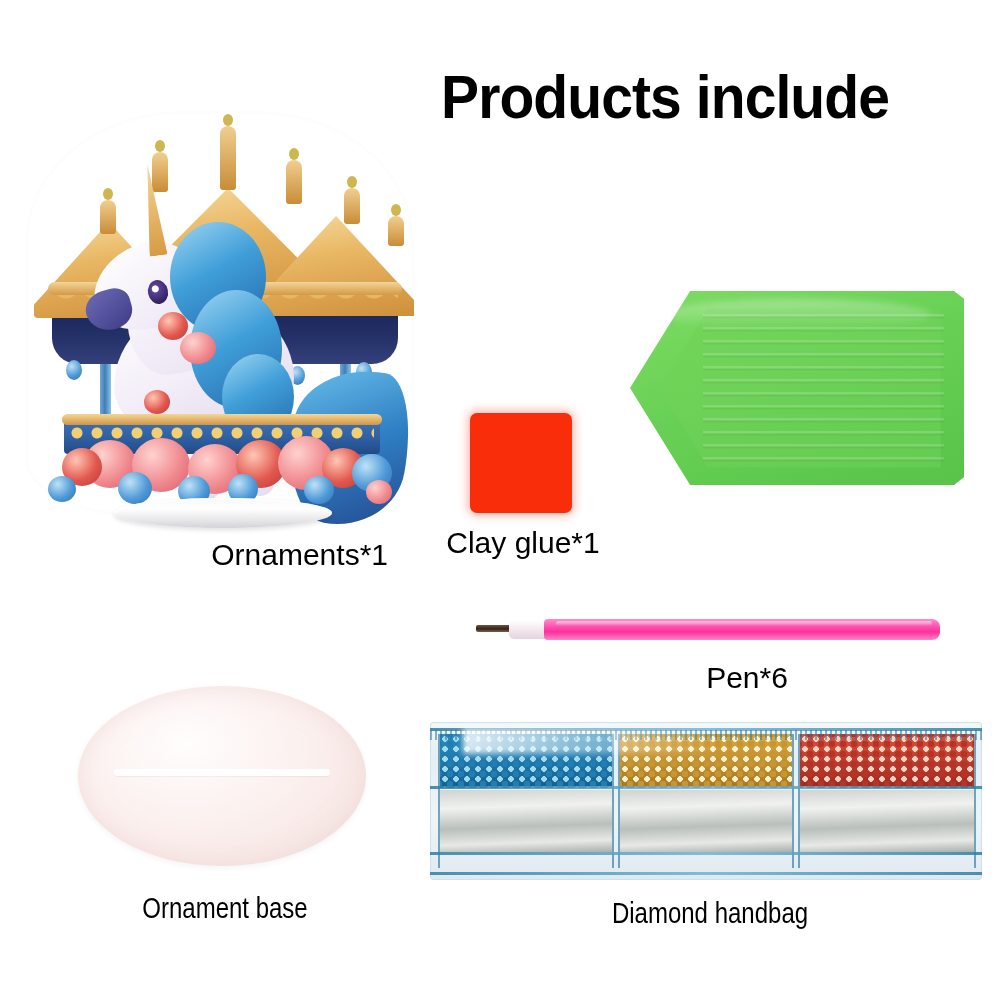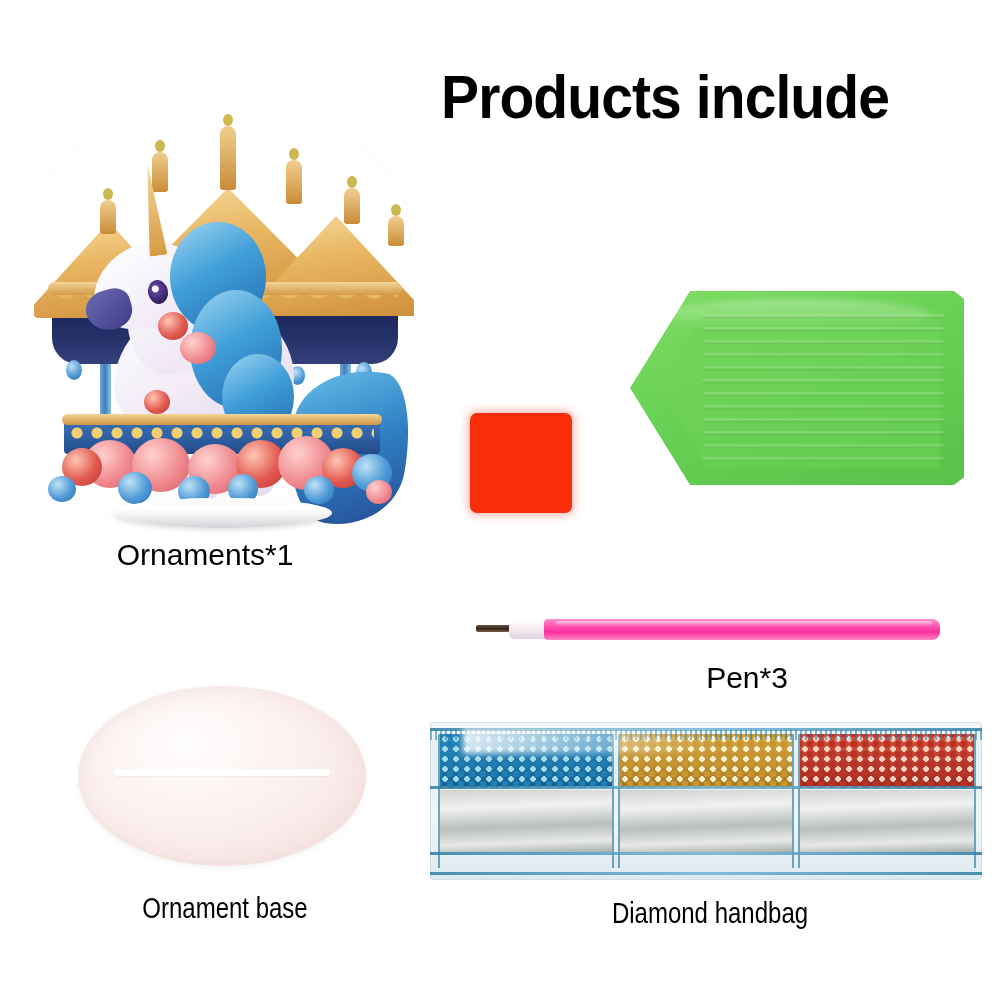--- a/index.html
+++ b/index.html
@@ -215,21 +215,21 @@
   
   #ornament-stand {
     left: 114px;
     top: 498px;
     width: 218px;
     height: 30px;
     border-radius: 50%;
     background: linear-gradient(180deg, #f7f7f8 0%, #ffffff 35%, #e6e6e9 75%, #d3d3d8 100%);
     box-shadow: inset 0 2px 3px rgba(255,255,255,.9), 0 2px 5px rgba(0,0,0,.13);
   }
-  #ornaments-caption { left: 40px; top: 540px; width: 330px; }
+  #ornaments-caption { left: 58px; top: 540px; width: 330px; text-align: right; }
 
   
   #clay-glue-figure {
     left: 470px; top: 413px; width: 102px; height: 100px;
     background: #fa2d0a;
     border-radius: 7px;
     box-shadow: 0 0 9px 3px rgba(250,70,40,.35);
   }
   #clay-glue-caption { left: 408px; top: 528px; width: 230px; }
 
@@ -448,35 +448,36 @@
       <div class="flower f-blue" style="left:282px; top:372px; width:30px; height:28px;"></div>
       <div class="flower f-blue" style="left:330px; top:350px; width:40px; height:38px;"></div>
       <div class="flower f-pink" style="left:344px; top:376px; width:26px; height:24px;"></div>
       <div class="flower f-blue" style="left:26px;  top:372px; width:28px; height:26px;"></div>
     </div>
   </div>
   <div class="abs" id="ornament-stand"></div>
   <div class="abs caption" id="ornaments-caption">Ornaments*1</div>
 
   <div class="abs" id="clay-glue-figure"></div>
+  <div class="abs caption" id="clay-glue-caption">Clay glue*1</div>
 
   <div class="abs" id="tray-figure">
     <div class="tray-shape"></div>
     <div class="tray-inner"></div>
     <div class="tray-grooves"></div>
     <div class="tray-gloss"></div>
   </div>
 
   <div class="abs" id="pen-figure">
     <div class="pen-tip"></div>
     <div class="pen-ferrule"></div>
     <div class="pen-barrel"></div>
     <div class="pen-hi"></div>
   </div>
-  <div class="abs caption" id="pen-caption">Pen*3</div>
+  <div class="abs caption" id="pen-caption">Pen*6</div>
 
   <div class="abs" id="ornament-base-figure">
     <div id="ornament-base-slot"></div>
   </div>
   <div class="abs caption narrow" id="ornament-base-caption">Ornament base</div>
 
   <div class="abs" id="handbag-figure">
     <div class="bag-plastic"></div>
     <div class="bag-seam" style="top:6px;"></div>
 

